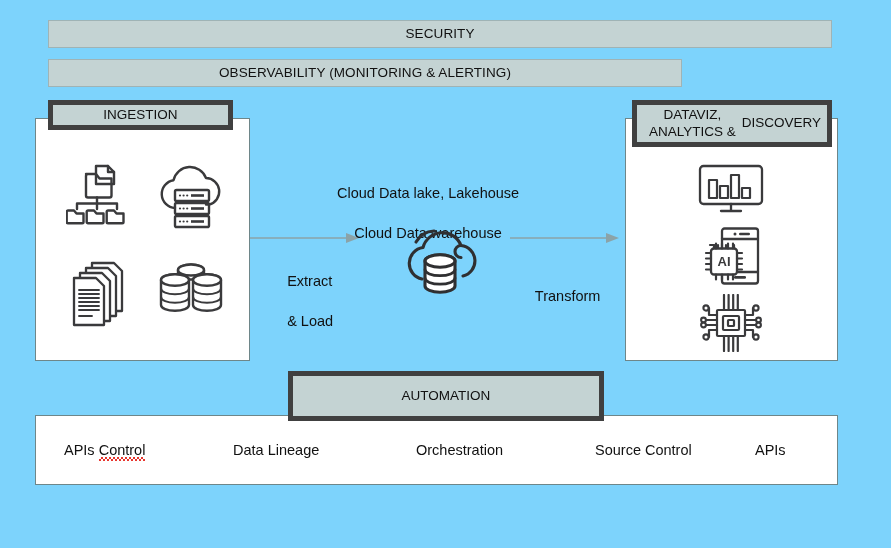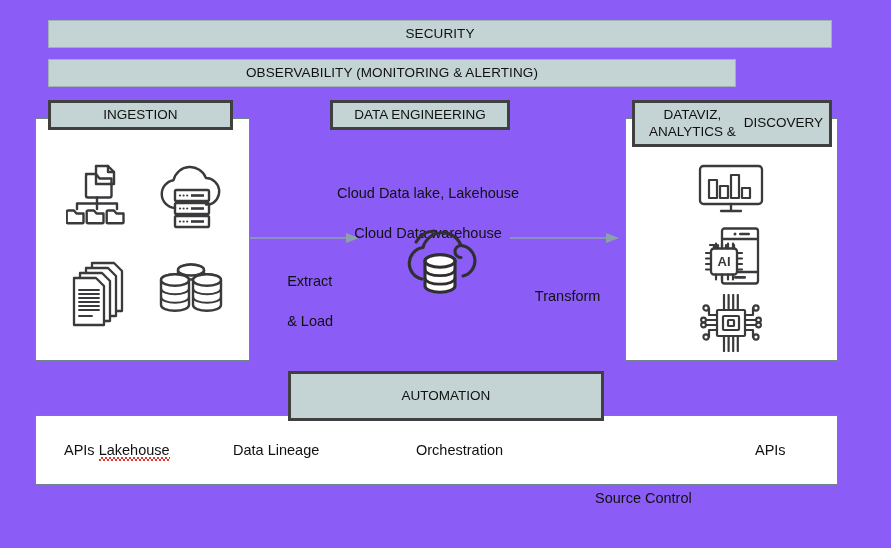--- a/index.html
+++ b/index.html
@@ -9,21 +9,21 @@
     background: #ffffff;
   }
   body {
     font-family: "Liberation Sans", sans-serif;
     -webkit-font-smoothing: antialiased;
   }
   #canvas {
     position: relative;
     width: 891px;
     height: 548px;
-    background: #8b5cf6;
+    background: #7dd3fc;
     overflow: hidden;
   }
 
   
   .banner {
     position: absolute;
     background: #c4d3d3;
     border: 1px solid #9fb3b5;
     box-sizing: border-box;
     display: flex;
@@ -41,21 +41,21 @@
     position: absolute;
     background: #ffffff;
     border: 1px solid #6e8689;
     box-sizing: border-box;
   }
 
   
   .chip {
     position: absolute;
     background: #c4d3d3;
-    border: 3px solid #404040;
+    border: 5px solid #404040;
     box-sizing: border-box;
     display: flex;
     align-items: center;
     justify-content: center;
     text-align: center;
     color: #111111;
     font-size: 13.5px;
     line-height: 1.2;
     padding: 0 6px;
     z-index: 5;
@@ -113,21 +113,21 @@
 </style>
 </head>
 <body>
 
 <div id="canvas">
 
   <div class="banner" style="left:48px; top:20px; width:784px; height:28px;">
     <span>SECURITY</span>
   </div>
 
-  <div class="banner" style="left:48px; top:59px; width:688px; height:28px;">
+  <div class="banner" style="left:48px; top:59px; width:634px; height:28px;">
     <span>OBSERVABILITY (MONITORING &amp; ALERTING)</span>
   </div>
 
   <div class="panel" style="left:35px; top:118px; width:215px; height:243px;"></div>
 
   <div class="chip" style="left:48px; top:100px; width:185px; height:30px;">
     <span>INGESTION</span>
   </div>
 
   <svg class="icon" style="left:66px; top:163px;" width="72" height="62" viewBox="0 0 72 62">
@@ -213,23 +213,20 @@
 
   <svg class="arrow" style="left:250px; top:232px;" width="110" height="12" viewBox="0 0 110 12">
     <line x1="0" y1="6" x2="96" y2="6" stroke="#8ba3a8" stroke-width="1.6"></line>
     <polygon points="96,1 109,6 96,11" fill="#8ba3a8"></polygon>
   </svg>
   <div class="txt" style="left:271px; top:251px;">
     <span>Extract</span><br>
     <span>&amp; Load</span>
   </div>
 
-  <div class="chip" style="left:330px; top:100px; width:180px; height:30px;">
-    <span>DATA ENGINEERING</span>
-  </div>
 
   <div class="txt center" style="left:300px; top:163px; width:240px; text-align:center;">
     <span>Cloud Data lake, Lakehouse</span><br>
     <span>Cloud Data warehouse</span>
   </div>
 
   <svg class="icon" style="left:394px; top:224px;" width="92" height="78" viewBox="0 0 92 78">
     <g fill="none" stroke="#2f2f31" stroke-width="3.1" stroke-linejoin="round" stroke-linecap="round">
 
       <path d="M22 18 a22 22 0 0 1 18 -11"></path>
@@ -339,32 +336,32 @@
     </g>
   </svg>
 
   <div class="panel" style="left:35px; top:415px; width:803px; height:70px;"></div>
 
   <div class="chip" style="left:288px; top:371px; width:316px; height:50px; flex-direction:column;">
     <span>AUTOMATION</span>
   </div>
 
   <div class="gov-label" style="left:64px;">
-    <span>APIs </span><span class="squiggle">Lakehouse</span>
+    <span>APIs </span><span class="squiggle">Control</span>
   </div>
 
   <div class="gov-label" style="left:233px;">
     <span>Data Lineage</span>
   </div>
 
   <div class="gov-label" style="left:416px;">
     <span>Orchestration</span>
   </div>
 
-  <div class="gov-label" style="left:595px;margin-top:48px;">
+  <div class="gov-label" style="left:595px;">
     <span>Source Control</span>
   </div>
 
   <div class="gov-label" style="left:755px;">
     <span>APIs</span>
   </div>
 
 
 </div>
 

